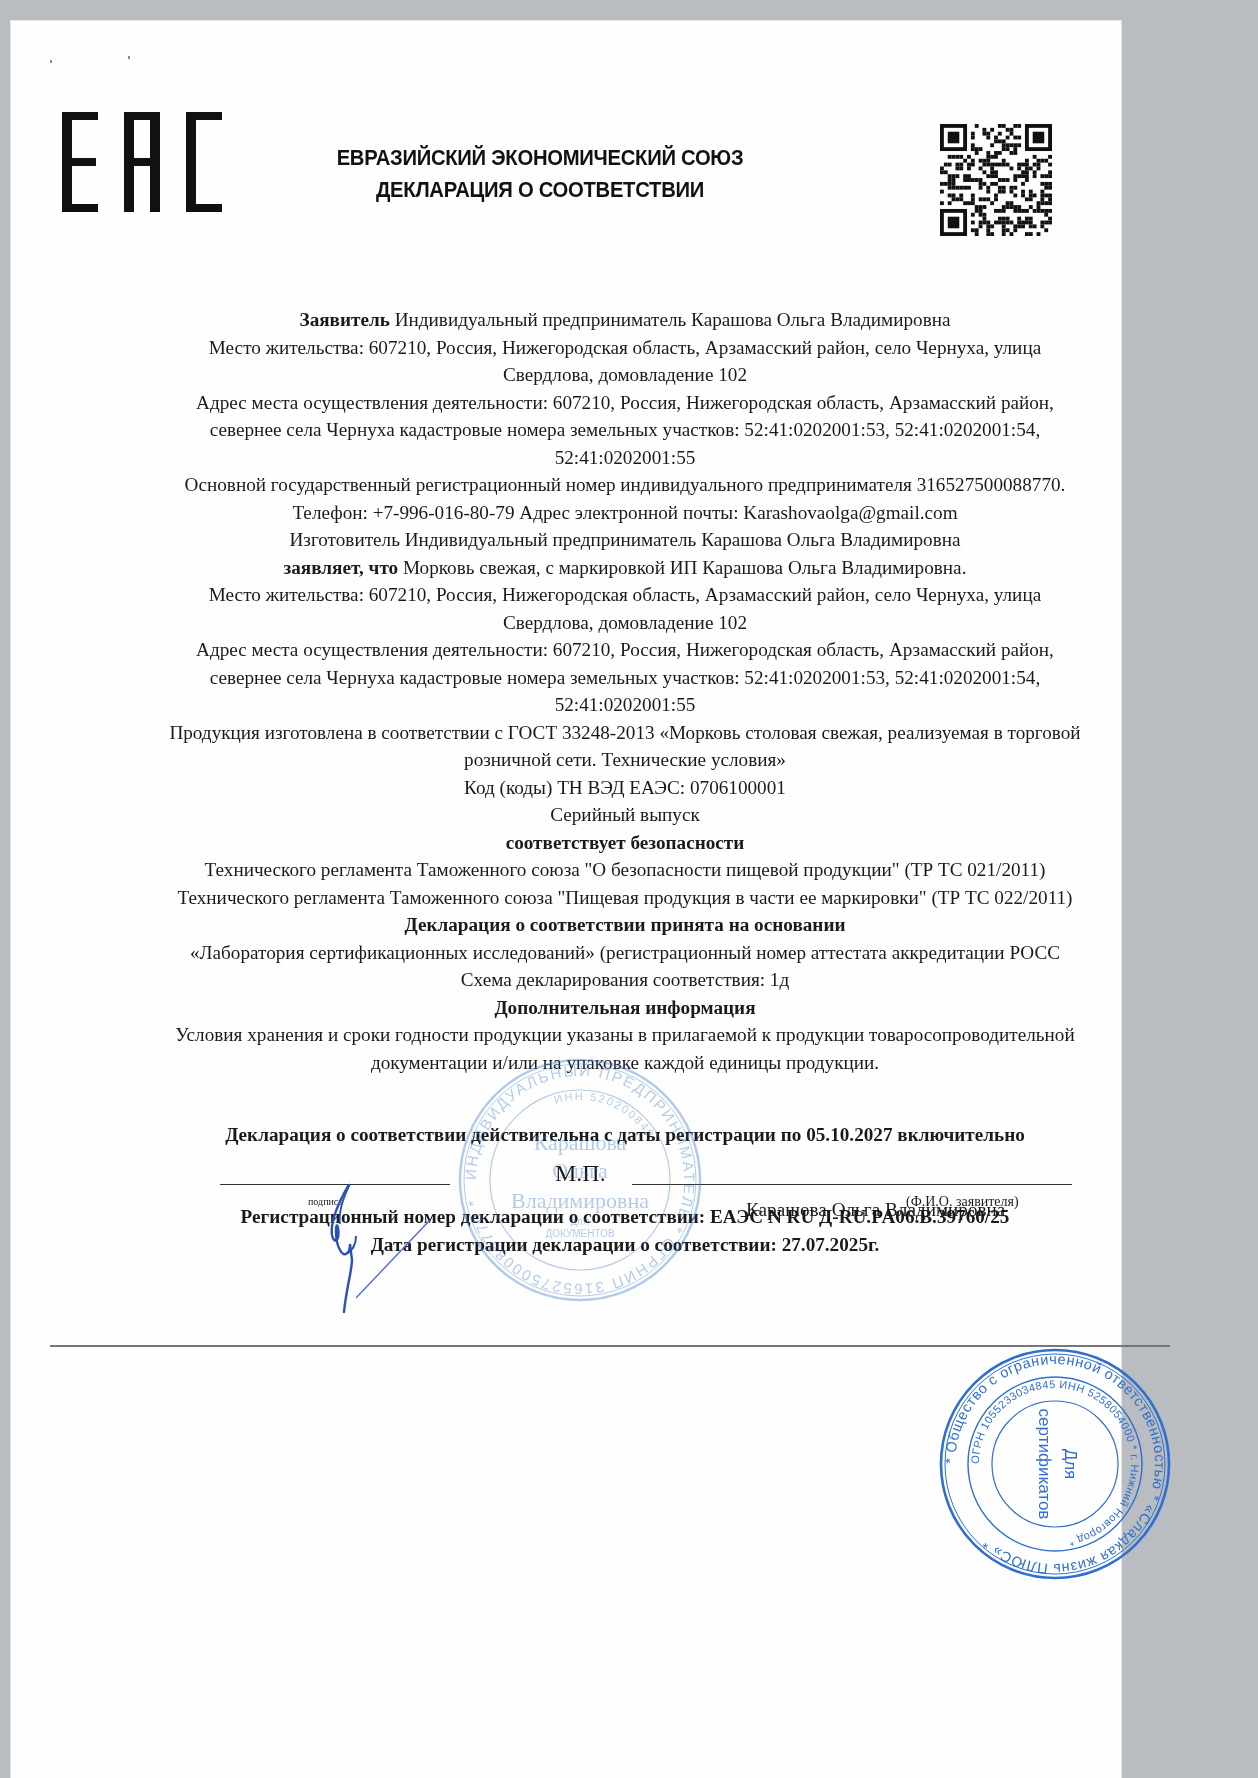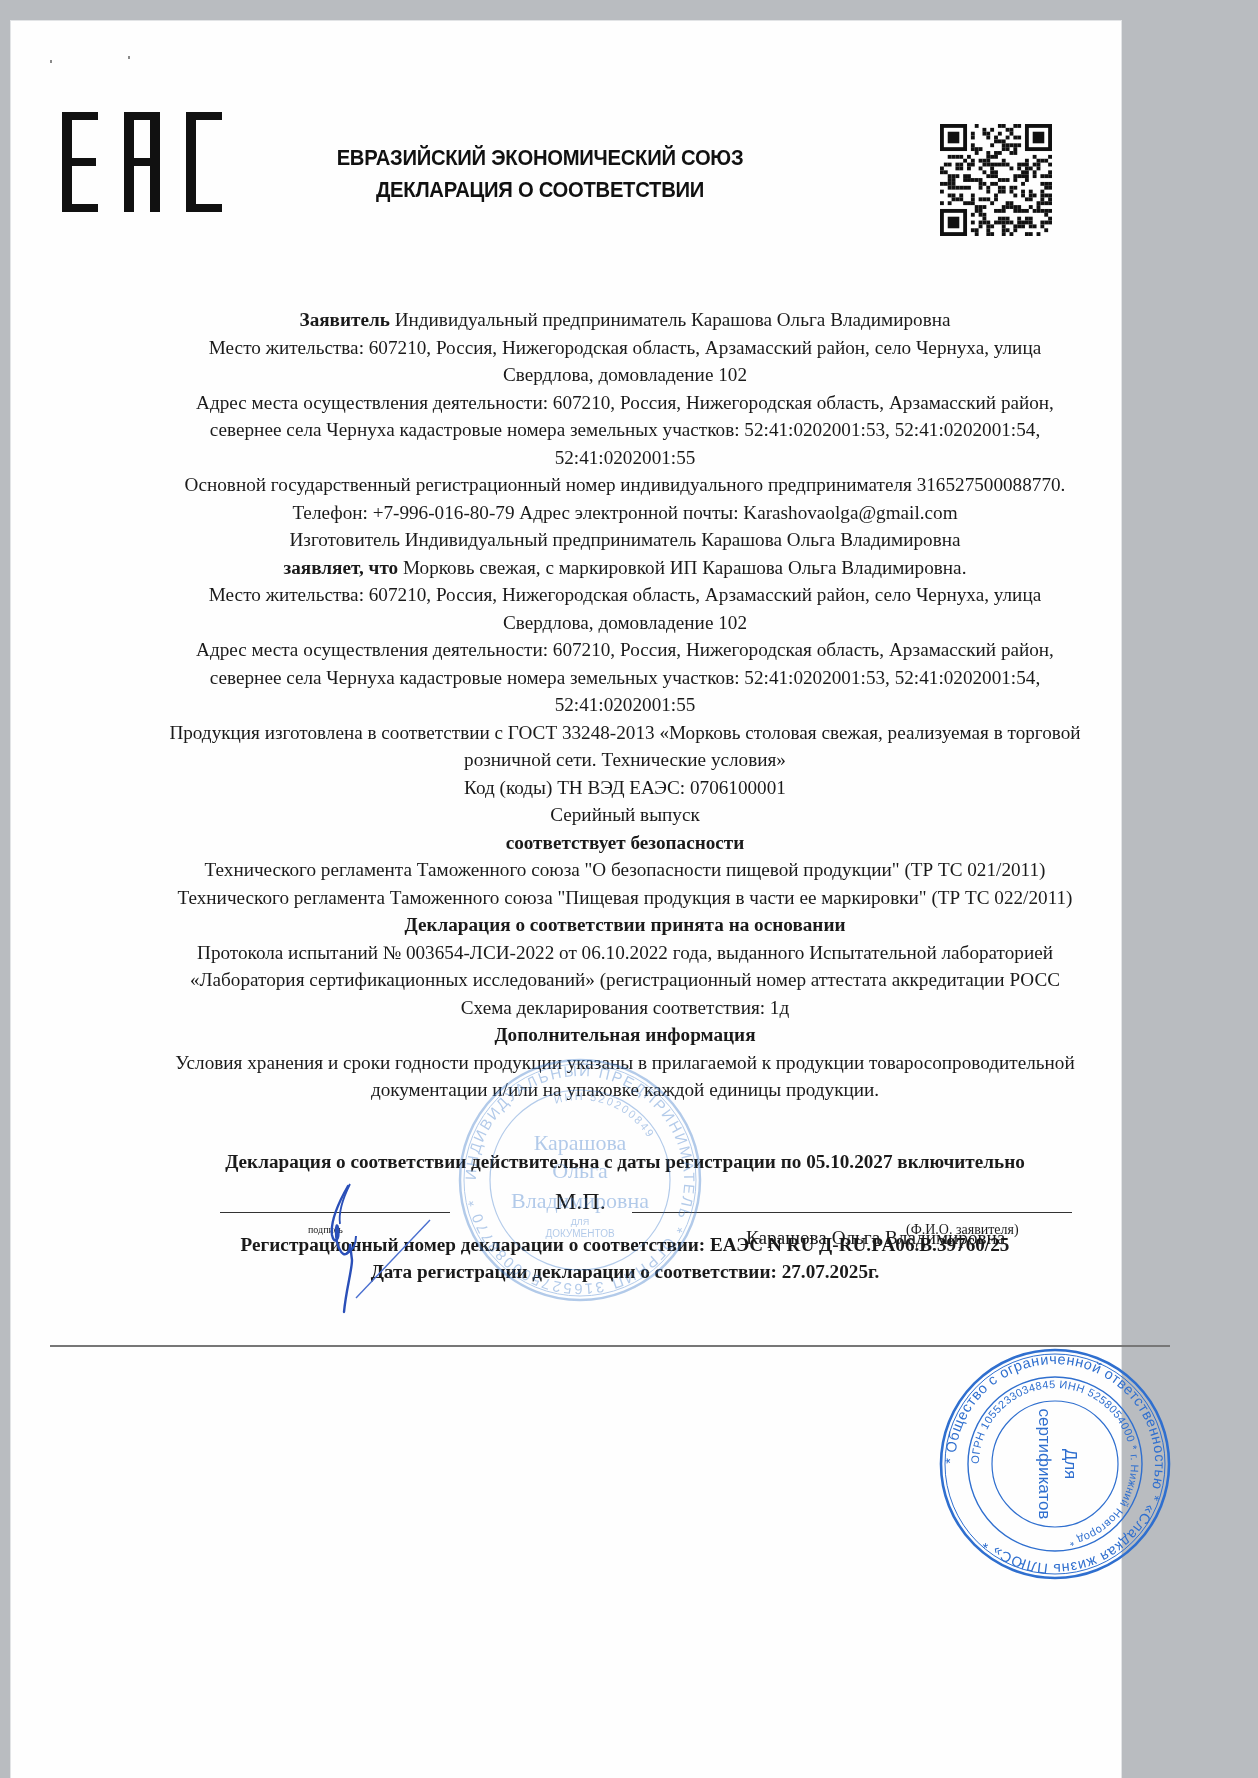--- a/index.html
+++ b/index.html
@@ -384,21 +384,20 @@
     <span class="line">Продукция изготовлена в соответствии с ГОСТ 33248-2013 «Морковь столовая свежая, реализуемая в торговой</span>
     <span class="line">розничной сети. Технические условия»</span>
     <span class="line">Код (коды) ТН ВЭД ЕАЭС: 0706100001</span>
     <span class="line">Серийный выпуск</span>
 
     <span class="line b">соответствует безопасности</span>
     <span class="line">Технического регламента Таможенного союза "О безопасности пищевой продукции" (ТР ТС 021/2011)</span>
     <span class="line">Технического регламента Таможенного союза "Пищевая продукция в части ее маркировки" (ТР ТС 022/2011)</span>
 
     <span class="line b">Декларация о соответствии принята на основании</span>
-    <span class="line">Протокола испытаний № 003654-ЛСИ-2022 от 06.10.2022 года, выданного Испытательной лабораторией</span>
     <span class="line">«Лаборатория сертификационных исследований» (регистрационный номер аттестата аккредитации РОСС</span>
     <span class="line">Схема декларирования соответствия: 1д</span>
 
     <span class="line b">Дополнительная информация</span>
     <span class="line">Условия хранения и сроки годности продукции указаны в прилагаемой к продукции товаросопроводительной</span>
     <span class="line">документации и/или на упаковке каждой единицы продукции.</span>
 
     <div class="gap"></div>
     <span class="line b" style="margin-top:17px;">Декларация о соответствии действительна с даты регистрации по 05.10.2027 включительно</span>
 

